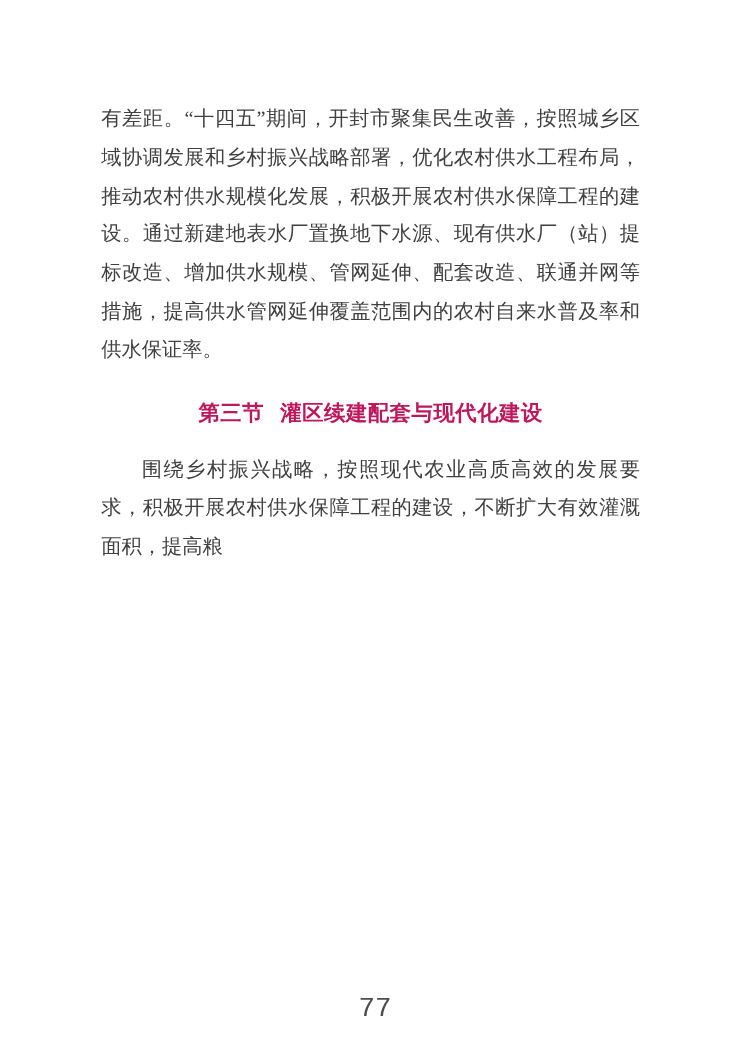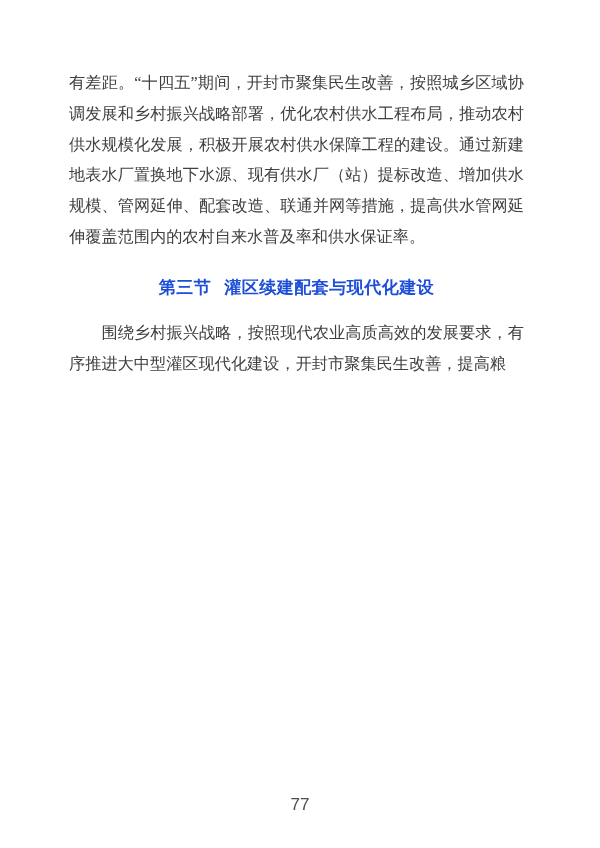--- a/index.html
+++ b/index.html
@@ -14,61 +14,61 @@
     background: #ffffff;
     overflow: hidden;
   }
   .text-block {
     position: absolute;
     left: 69px;
     top: 68px;
     width: 455px;
   }
   .body-para {
-    margin: 0;
+    margin: 12px;
     font-family: "Liberation Serif", "DejaVu Serif", serif;
     font-size: 16.2px;
     line-height: 30.8px;
     color: #404040;
     text-align: justify;
     text-justify: inter-character;
     letter-spacing: 0;
   }
   .body-para.indent {
     text-indent: 2em;
   }
   .section-heading {
     margin: 20px 0 15px 0;
     font-family: "Liberation Sans", "DejaVu Sans", sans-serif;
     font-size: 17px;
     line-height: 30px;
     font-weight: bold;
-    color: #1d4ed8;
+    color: #be185d;
     text-align: center;
     letter-spacing: 0.5px;
   }
   .section-heading .heading-title {
     margin-left: 13px;
   }
   .page-number {
     position: absolute;
     left: 0;
     top: 795px;
     width: 100%;
     text-align: center;
-    font-family: Liberation Sans, sans-serif;
-    font-size: 17px;
+    font-family: Liberation Mono, monospace;
+    font-size: 22px;
     color: #4d4d4d;
   }
 </style>
 </head>
 <body>
 
 <div class="page">
   <div class="text-block">
     <p class="body-para">有差距。“十四五”期间，开封市聚集民生改善，按照城乡区域协调发展和乡村振兴战略部署，优化农村供水工程布局，推动农村供水规模化发展，积极开展农村供水保障工程的建设。通过新建地表水厂置换地下水源、现有供水厂（站）提标改造、增加供水规模、管网延伸、配套改造、联通并网等措施，提高供水管网延伸覆盖范围内的农村自来水普及率和供水保证率。</p>
     <h2 class="section-heading">
       <span class="heading-label">第三节</span><span class="heading-title">灌区续建配套与现代化建设</span>
     </h2>
-    <p class="body-para indent">围绕乡村振兴战略，按照现代农业高质高效的发展要求，有序推进大中型灌区现代化建设，开封市聚集民生改善，提高粮</p>
+    <p class="body-para indent">围绕乡村振兴战略，按照现代农业高质高效的发展要求，积极开展农村供水保障工程的建设，不断扩大有效灌溉面积，提高粮</p>
   </div>
   <div class="page-number">77</div>
 </div>
 
 </body></html>

